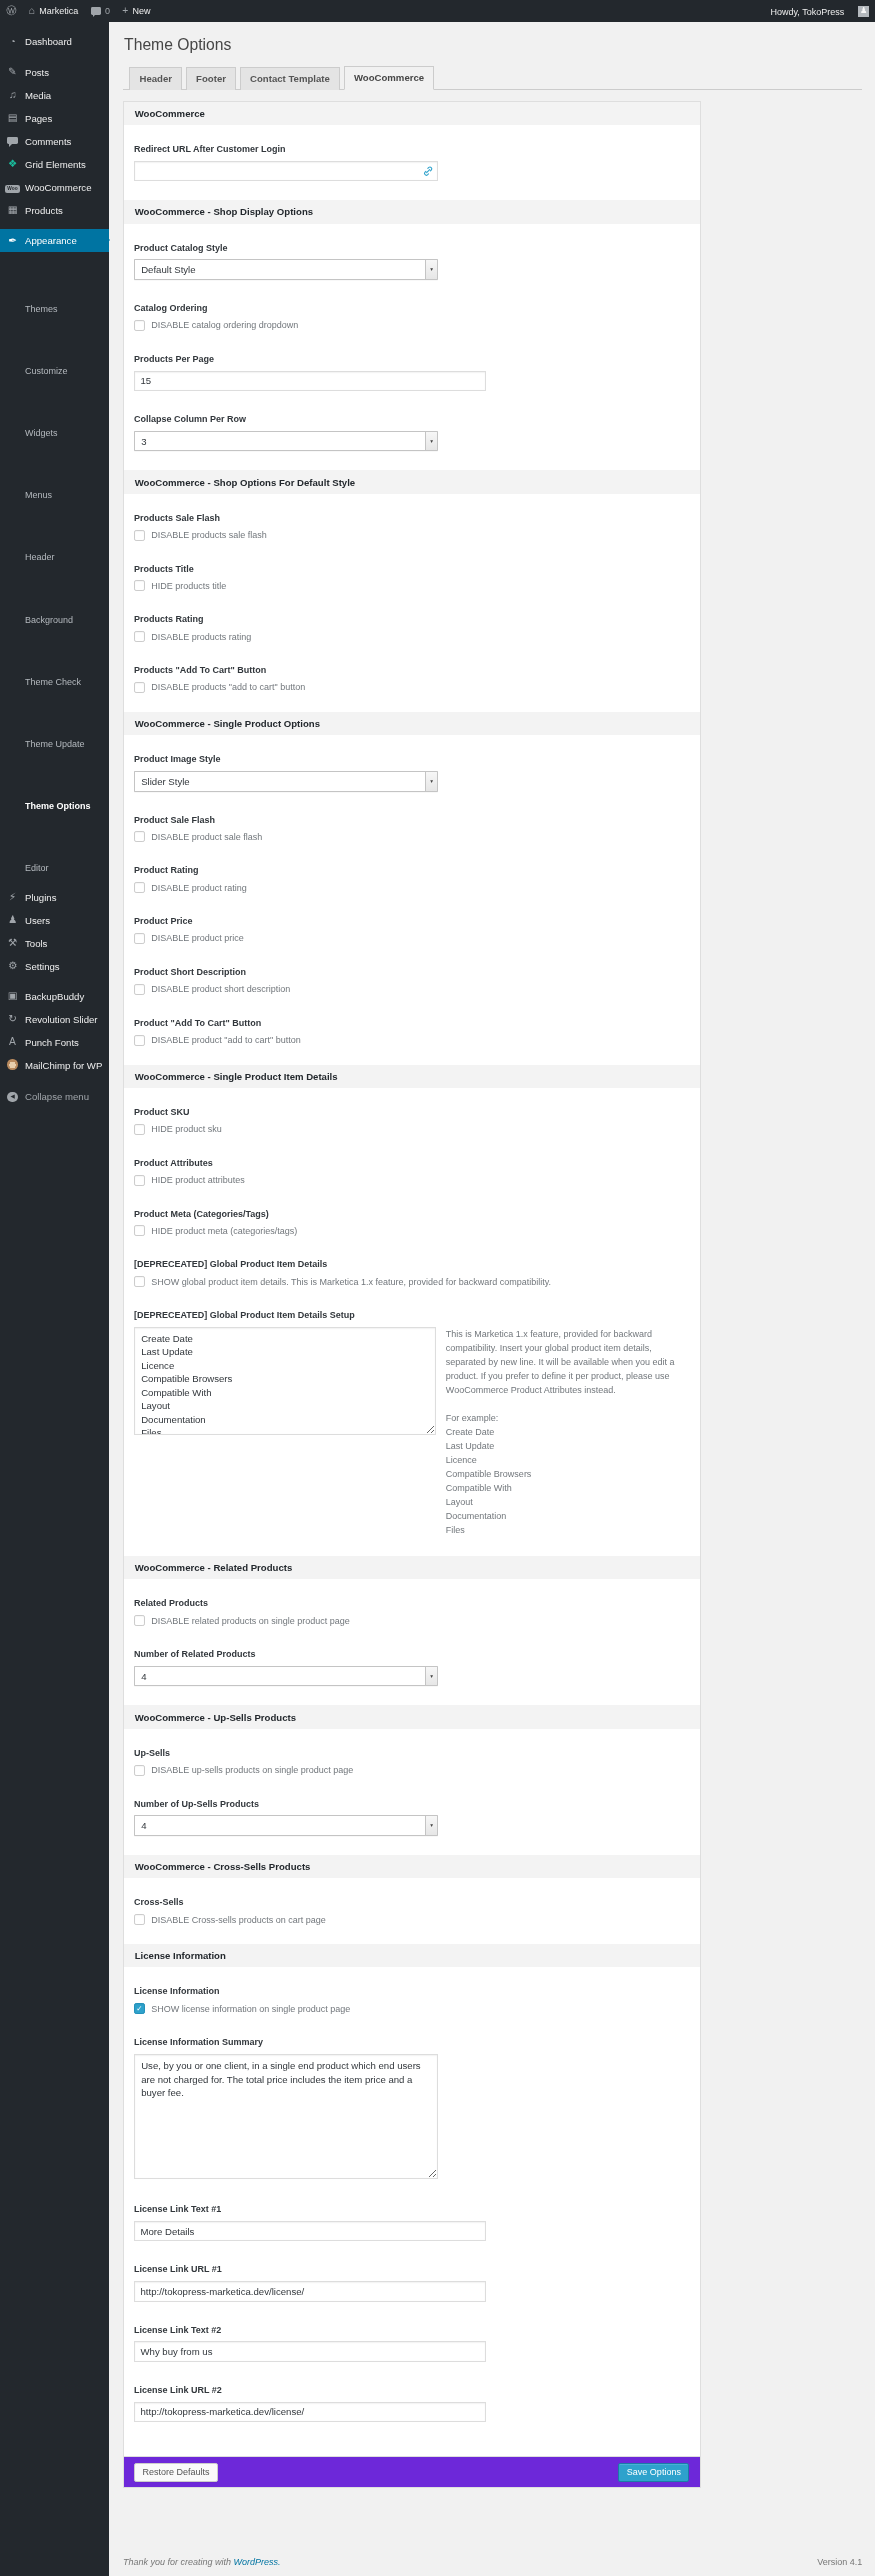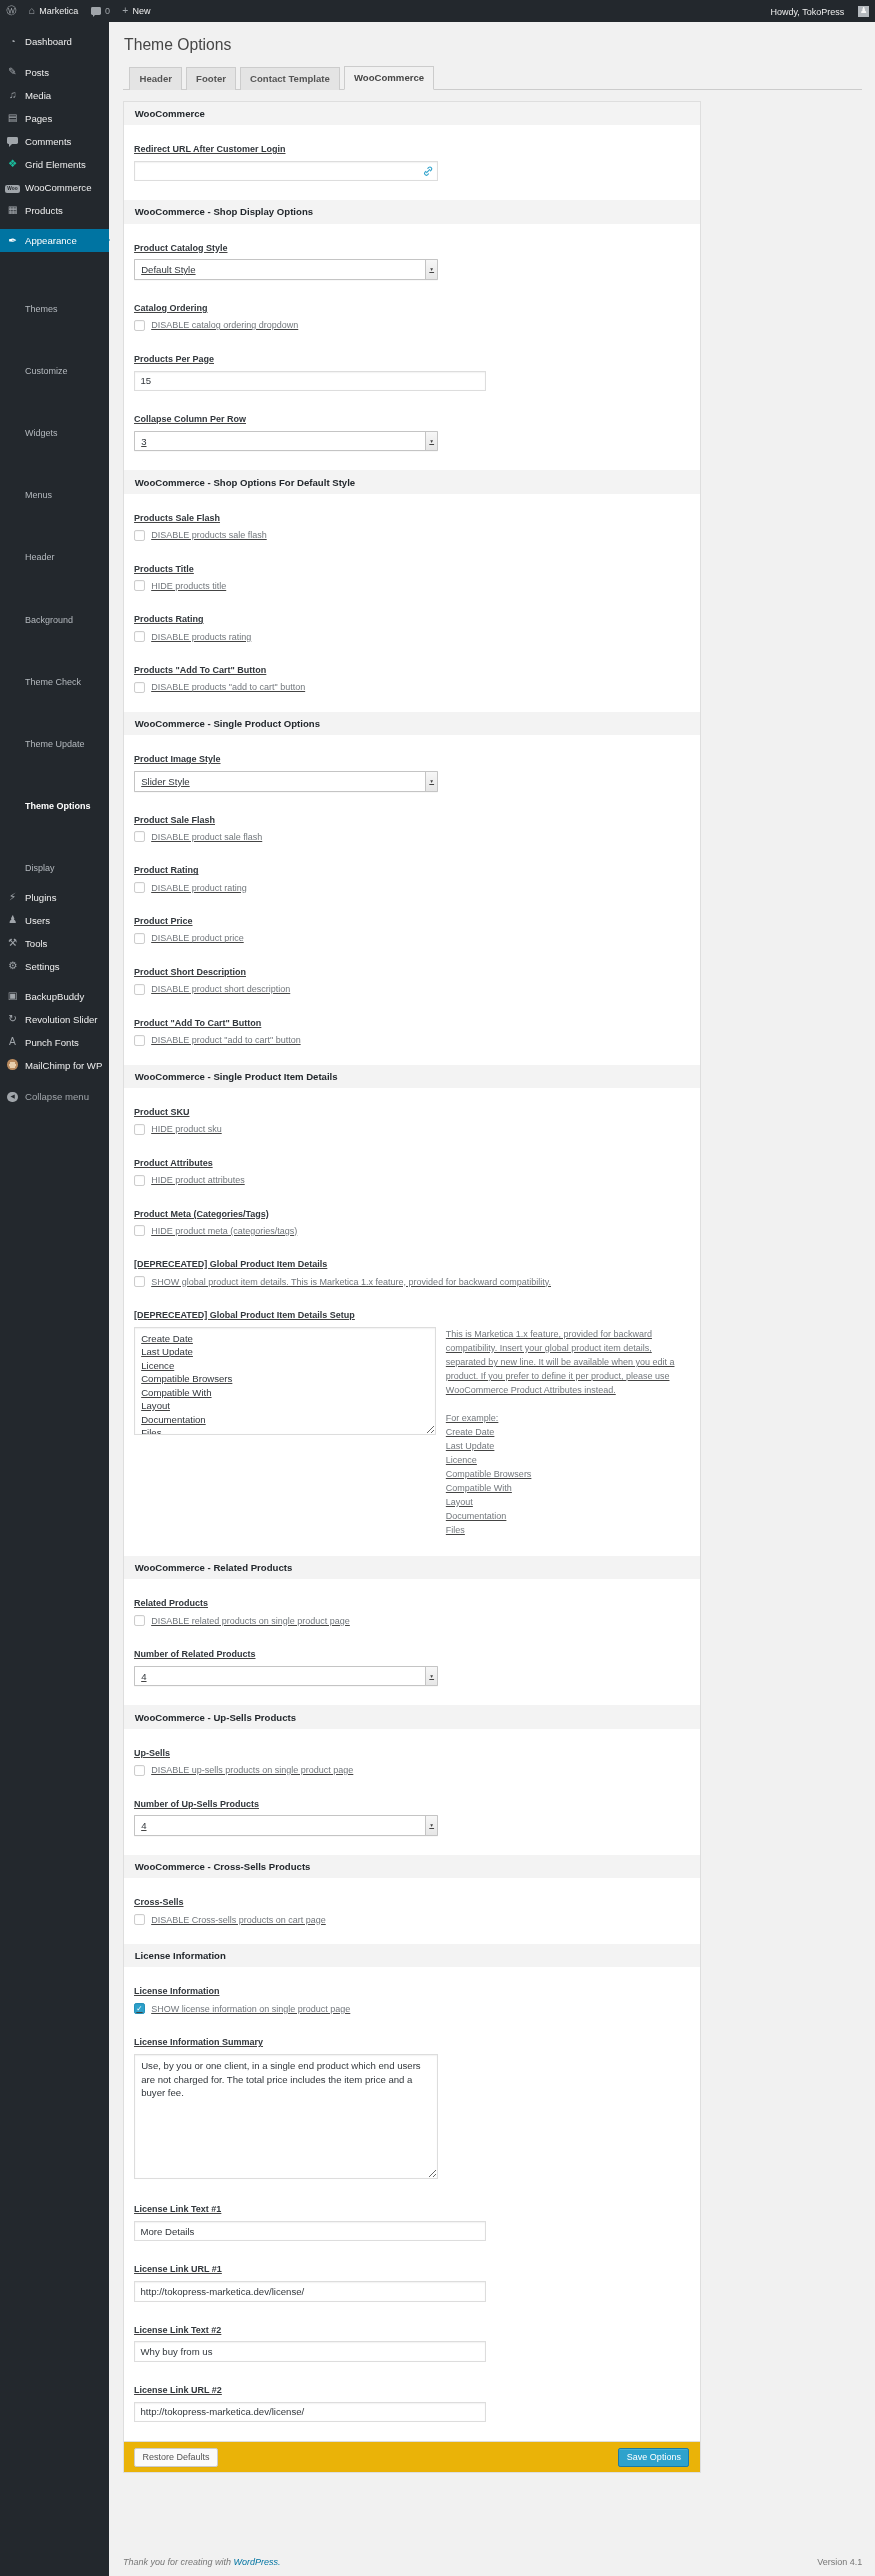--- a/index.html
+++ b/index.html
@@ -39,39 +39,39 @@
   
   #content{position:absolute;left:109px;top:22px;right:0;bottom:0;padding:6.8px 13.7px 0;}
   h1{font-size:15.7px;font-weight:400;color:#464646;line-height:20px;margin:6.2px 0 0 1.4px;}
   .tabs{display:flex;align-items:flex-end;border-bottom:0.7px solid #ccc;margin-top:11px;padding-left:6.8px;}
   .tab{border:0.7px solid #ccc;border-bottom:none;background:#e4e4e4;color:#555;font-size:9.6px;font-weight:700;padding:5.5px 9px;margin-right:4.1px;margin-bottom:-0.7px;cursor:pointer;white-space:nowrap;}
   .tab.active{background:#f1f1f1;border-bottom:0.7px solid #f1f1f1;color:#464646;}
   
   .panel{margin-top:10.3px;width:578px;background:#fff;border:0.7px solid #dedede;}
   .section-header{background:#f3f3f3;padding:6.2px 11px;font-size:9.6px;font-weight:700;color:#23282d;}
   .section-body{padding:19px 10.3px;}
-  .field{margin-bottom:23px;text-decoration:underline;}
+  .field{margin-bottom:23px;}
   .field:last-child{margin-bottom:0;}
   .field-label{font-weight:700;color:#32373c;font-size:9px;margin-bottom:6.8px;}
   .text-input{width:352px;height:20.5px;border:0.7px solid #ddd;background:#fff;padding:2.1px 5.5px;font-size:9.6px;color:#32373c;font-family:inherit;box-shadow:inset 0 0.7px 1.4px rgba(0,0,0,.07);outline:none;}
   .input-wrap{position:relative;width:304px;}
   .input-wrap .text-input{width:100%;padding-right:20.5px;}
   .link-icon{position:absolute;right:4.1px;top:4.1px;width:12.3px;height:12.3px;cursor:pointer;}
   .selectbox{width:304px;height:20.5px;border:0.7px solid #c4c4c4;background:#fff;display:flex;align-items:stretch;cursor:pointer;border-radius:0.7px;box-shadow:0 0.7px 0 rgba(0,0,0,.04);}
   .selectbox .val{flex:1;display:flex;align-items:center;padding:0 6.2px;font-size:9.6px;color:#32373c;}
   .selectbox .caretbtn{width:11.6px;border-left:0.7px solid #c4c4c4;background:linear-gradient(#f7f7f7,#e6e6e6);display:flex;align-items:center;justify-content:center;font-size:4.8px;color:#444;}
   .cb-row{display:flex;align-items:center;gap:6.2px;}
   .cb{width:11px;height:11px;border:0.7px solid #ccc;border-radius:2.1px;background:#fff;flex:none;box-shadow:inset 0 0.7px 1.4px rgba(0,0,0,.05);display:inline-flex;align-items:center;justify-content:center;font-size:7.5px;font-weight:700;color:#fff;cursor:pointer;}
   .cb.checked{background:#2ea2cc;border-color:#2391ba;}
   .cb-text{color:#72777c;font-size:9px;}
   .ta{width:304px;height:108px;border:0.7px solid #ddd;padding:4.1px 6.2px;font-size:9.6px;line-height:1.4;color:#32373c;font-family:inherit;box-shadow:inset 0 0.7px 1.4px rgba(0,0,0,.07);resize:both;outline:none;}
   .ta.tall{height:125px;}
   .ta-row{display:flex;align-items:flex-start;}
   .ta-desc{width:245px;margin-left:9.6px;color:#72777c;font-size:9px;line-height:14px;white-space:pre-line;}
-  .panel-footer{background:#eab308;border-top:0.7px solid #dedede;height:31px;padding:0 10.3px;display:flex;align-items:center;justify-content:space-between;}
+  .panel-footer{background:#6d28d9;border-top:0.7px solid #dedede;height:31px;padding:0 10.3px;display:flex;align-items:center;justify-content:space-between;margin-top:15px;}
   .btn{height:19px;padding:0 7.5px;font-size:9px;font-family:inherit;border-radius:2.1px;cursor:pointer;}
   .btn-secondary{background:#fafafa;border:0.7px solid #ccc;color:#555;box-shadow:0 0.7px 0 rgba(0,0,0,.04);}
   .btn-primary{background:#2ea2cc;border:0.7px solid #1b7aa6;color:#fff;box-shadow:inset 0 0.7px 0 rgba(120,200,230,.5);}
   
   .page-footer{position:absolute;left:123px;right:13.7px;bottom:9px;display:flex;justify-content:space-between;align-items:baseline;color:#777;font-size:9px;}
   .thanks{font-style:italic;}
   .thanks a{color:#0074a2;text-decoration:none;font-style:italic;cursor:pointer;}
   .version{color:#777;}
 </style>
 </head>
@@ -144,21 +144,21 @@
       <div class="submenu">
         <div class="submenu-item">Themes</div>
         <div class="submenu-item">Customize</div>
         <div class="submenu-item">Widgets</div>
         <div class="submenu-item">Menus</div>
         <div class="submenu-item">Header</div>
         <div class="submenu-item">Background</div>
         <div class="submenu-item">Theme Check</div>
         <div class="submenu-item">Theme Update</div>
         <div class="submenu-item current">Theme Options</div>
-        <div class="submenu-item">Display</div>
+        <div class="submenu-item">Editor</div>
       </div>
       <div class="menu-item">
         <span class="menu-icon">⚡</span>
         <span class="menu-label">Plugins</span>
       </div>
       <div class="menu-item">
         <span class="menu-icon">♟</span>
         <span class="menu-label">Users</span>
       </div>
       <div class="menu-item">

